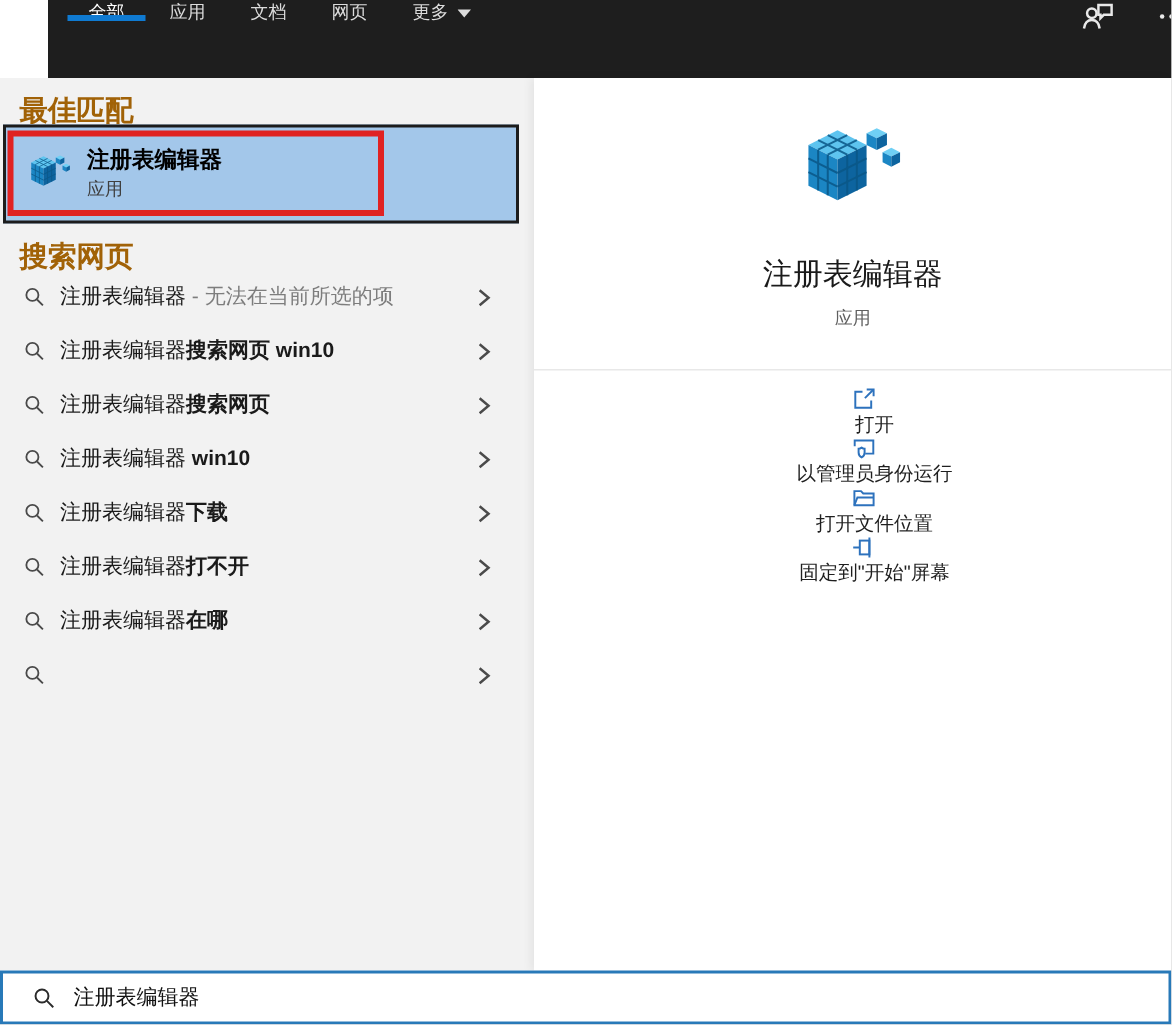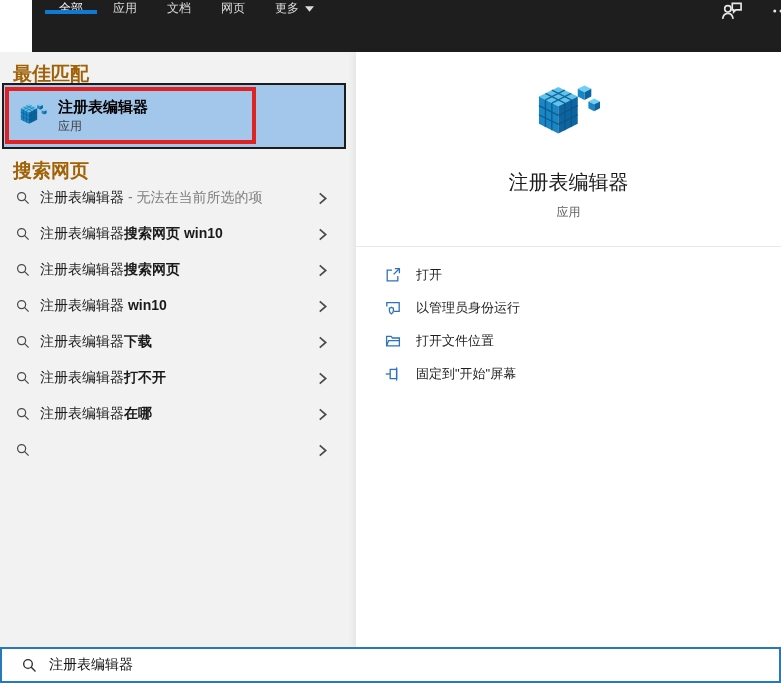--- a/index.html
+++ b/index.html
@@ -68,21 +68,21 @@
   .schevron{margin-left:auto;width:11px;height:15px;color:#4a4a4a;flex:0 0 auto;display:block;}
   
   .preview-header{text-align:center;}
   .app-icon-large{width:64px;height:64px;display:block;margin:32px auto 0;}
   .app-title{margin-top:21px;font-size:20px;color:#1a1a1a;}
   .app-sub{margin-top:8px;font-size:12px;color:#5f5f5f;}
   .divider{margin-top:25px;height:1px;background:#e8e8e8;}
   .actions{margin-top:11px;}
   .action-row{
     height:33px;display:flex;align-items:center;padding-left:29px;
-    font-size:13px;color:#1f1f1f;cursor:default;
+    font-size:13px;color:#1f1f1f;cursor:default;flex-direction:column;
   }
   .action-icon{width:16px;height:16px;color:#2d72bd;margin-right:15px;flex:0 0 auto;display:block;}
   
   .search-bar{
     position:absolute;left:0;bottom:0;width:781px;height:36px;
     background:#ffffff;border:2px solid #2879b8;
     display:flex;align-items:center;padding-left:20px;
   }
   .search-bar .sb-icon{width:15px;height:15px;color:#2b2b2b;flex:0 0 auto;display:block;}
   .sb-input{

